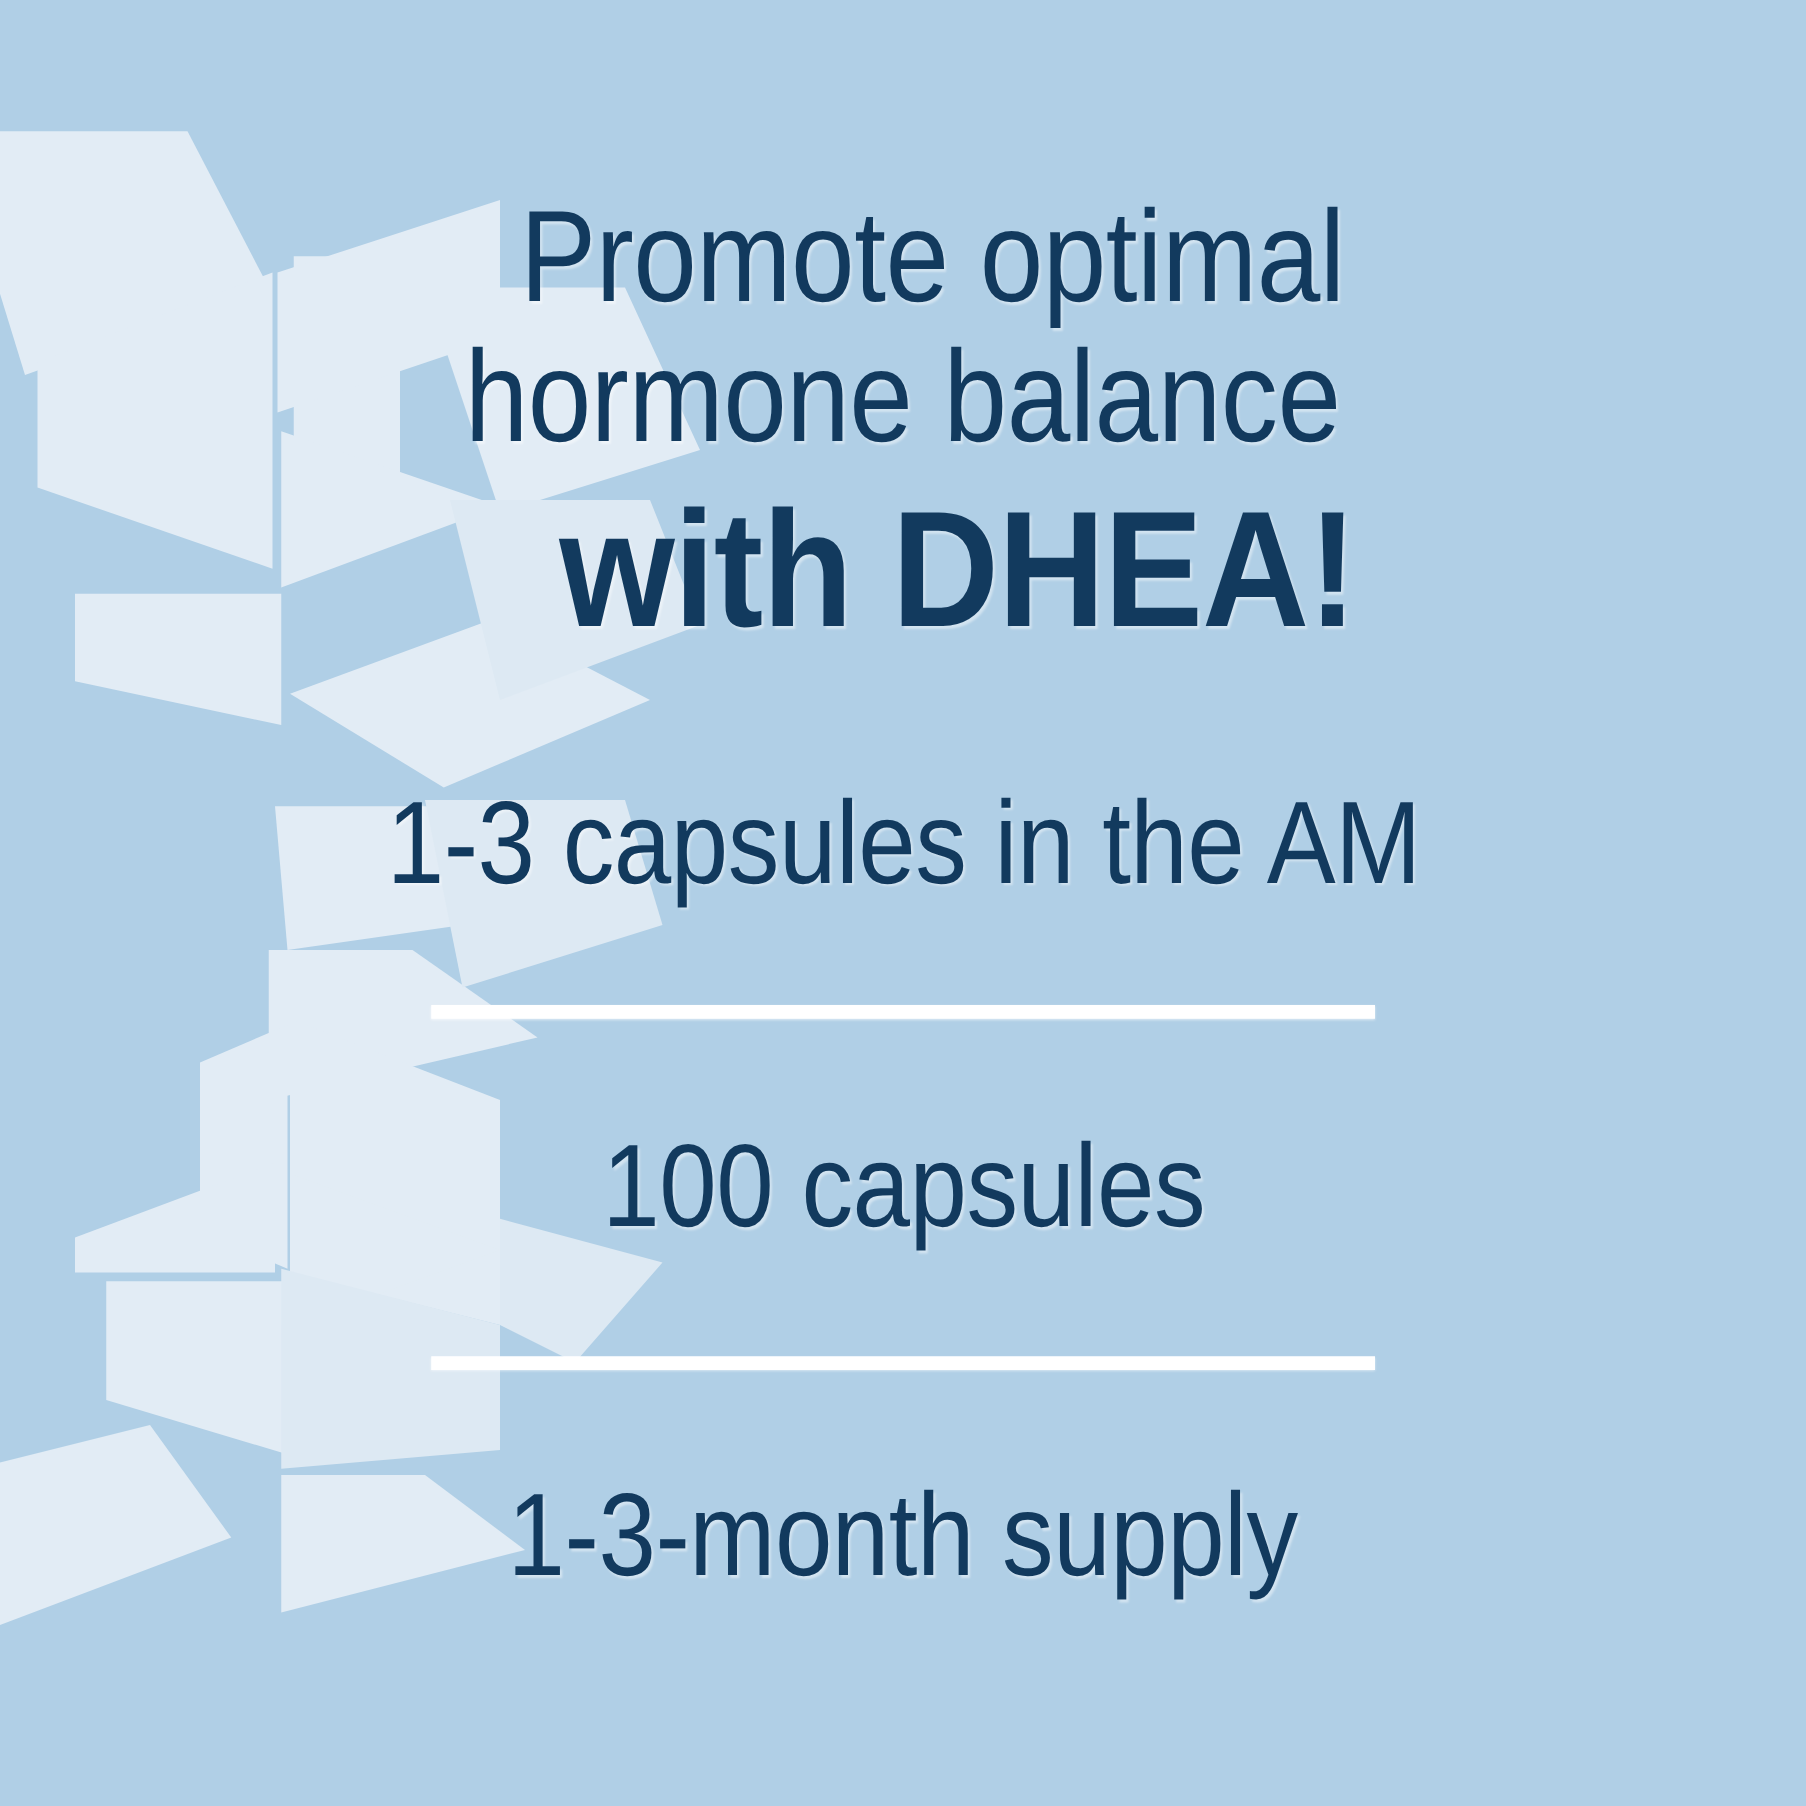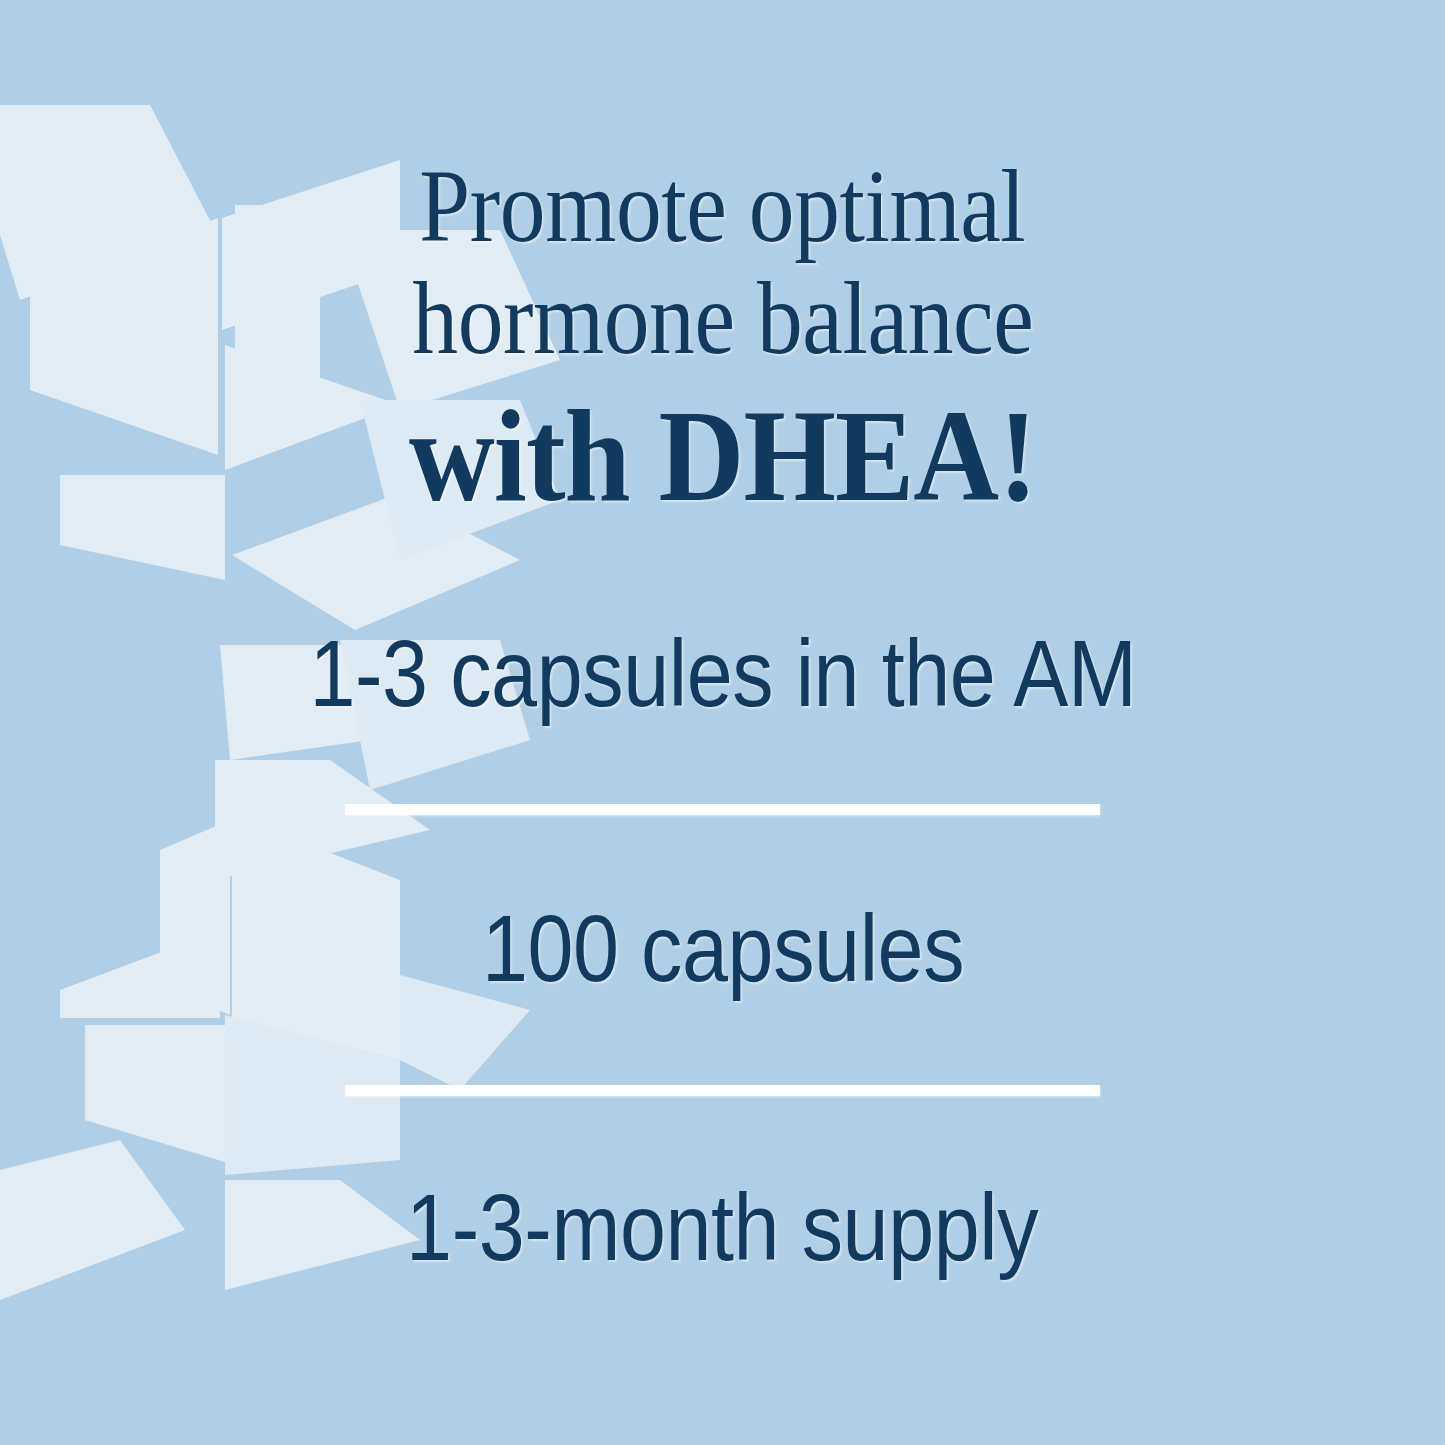--- a/index.html
+++ b/index.html
@@ -54,22 +54,21 @@
     letter-spacing: -0.5px;
     white-space: nowrap;
     text-shadow: 2px 2px 2px rgba(255,255,255,0.45);
     font-stretch: condensed;
   }
 
   #headline-block {
     margin-top: 150px;
     display: flex;
     flex-direction: column;
-    align-items: center;
-    font-family: Liberation Serif, serif;
+    align-items: flex-end;
   }
 
   .headline {
     font-size: 104px;
     font-weight: 400;
     line-height: 1.08;
     transform: scaleX(0.88);
   }
 
   #headline-emphasis {

